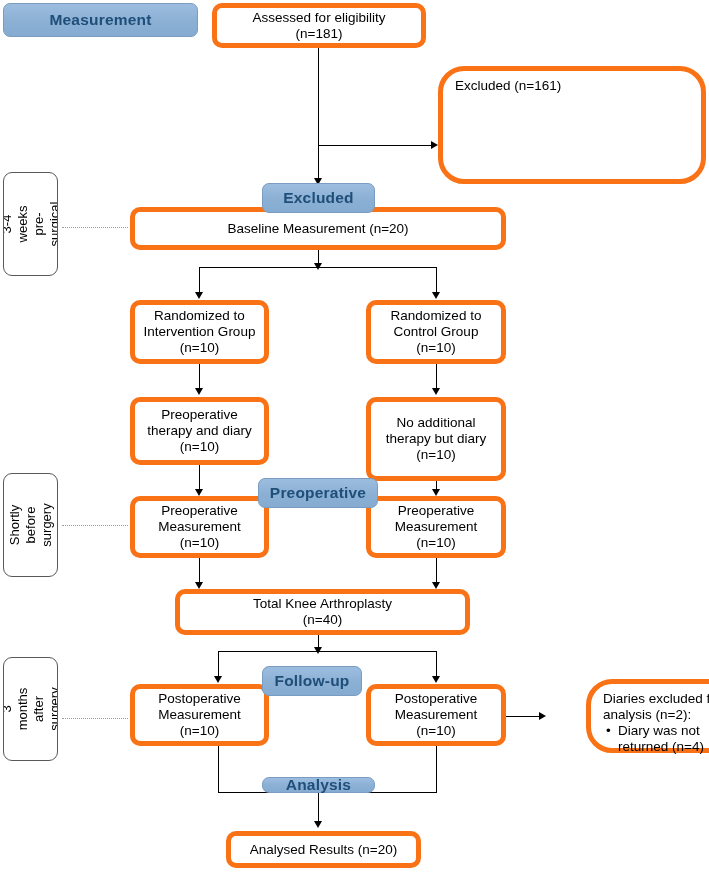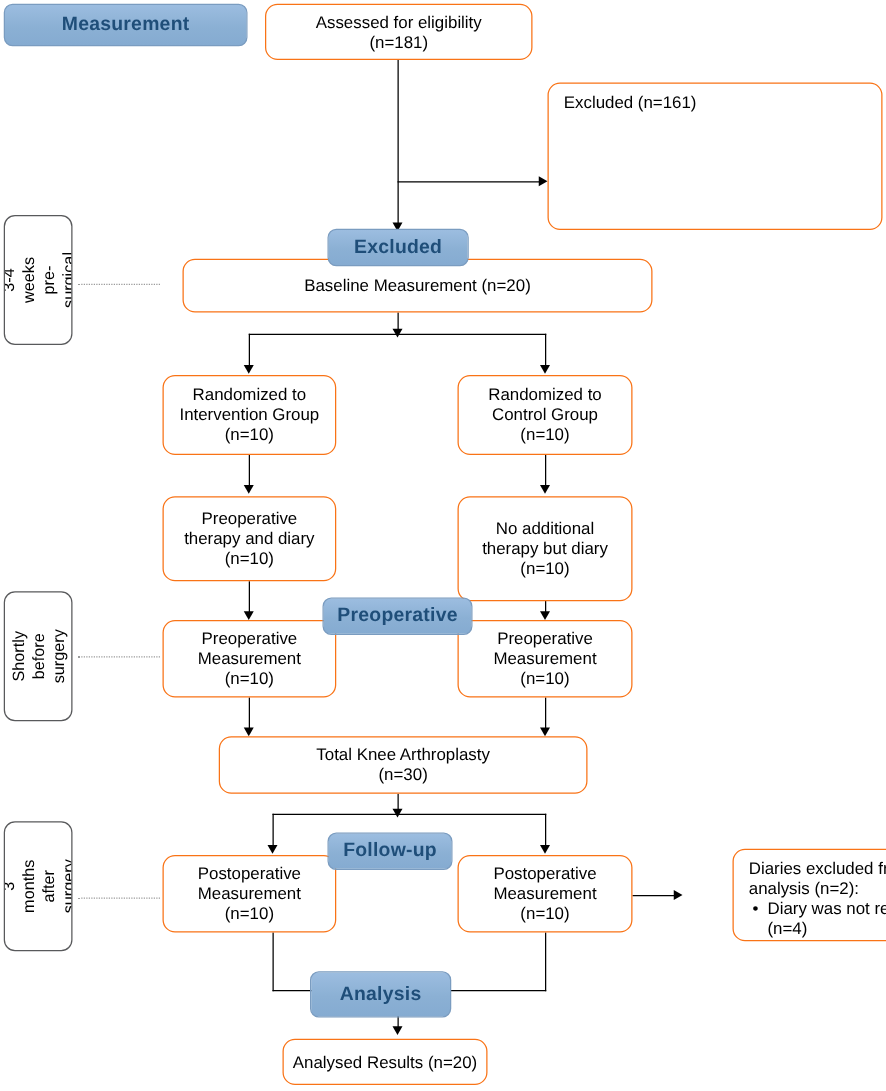--- a/index.html
+++ b/index.html
@@ -15,21 +15,21 @@
     position: relative;
     width: 709px;
     height: 873px;
     background: #ffffff;
     overflow: hidden;
   }
   
   .box {
     position: absolute;
     box-sizing: border-box;
-    border: 1px solid #f97316;
+    border: 5px solid #f97316;
     border-radius: 10px;
     background: #ffffff;
     display: flex;
     align-items: center;
     justify-content: center;
     text-align: center;
     font-size: 13.5px;
     line-height: 16px;
     color: #000000;
     z-index: 2;
@@ -75,20 +75,21 @@
     line-height: 16px;
     color: #000000;
   }
 
   
   .box.left {
     justify-content: flex-start;
     text-align: left;
     padding: 7px 20px 7px 12px;
     align-items: flex-start;
+    border-radius: 26px;
   }
   .box.left .txt { white-space: normal; }
   .blist { margin: 0; padding: 0 0 0 13px; list-style: none; }
   .blist li { position: relative; padding-left: 2px; }
   .blist li::before {
     content: "\2022";
     position: absolute;
     left: -10px;
     top: 0;
   }
@@ -150,21 +151,21 @@
       <span class="hdr">Excluded (n=161)</span>
     </div>
   </div>
 
   <div class="sidelabel" style="left:3px; top:172px; width:55px; height:104px;">
     <span class="rot">3-4 weeks
 pre-surgical</span>
   </div>
   <div class="dotline" style="left:62px; top:227px; width:66px;"></div>
 
-  <div class="box" style="left:130px; top:207px; width:376px; height:43px;margin-left:16px;">
+  <div class="box" style="left:130px; top:207px; width:376px; height:43px;">
     <span class="txt">Baseline Measurement (n=20)</span>
   </div>
   <div class="badge" style="left:262px; top:183px; width:113px; height:30px;">
     <span>Excluded</span>
   </div>
 
   <div class="vline" style="left:318px; top:250px; height:17px;"></div>
   <div class="arrow" style="left:314px; top:263px;"></div>
   <div class="hline" style="left:199px; top:267px; width:238px;"></div>
   <div class="vline" style="left:199px; top:267px; height:29px;"></div>
@@ -224,21 +225,21 @@
     <span>Preoperative</span>
   </div>
 
   <div class="vline" style="left:199px; top:558px; height:28px;"></div>
   <div class="arrow" style="left:195px; top:582px;"></div>
   <div class="vline" style="left:436px; top:558px; height:28px;"></div>
   <div class="arrow" style="left:432px; top:582px;"></div>
 
   <div class="box" style="left:175px; top:589px; width:295px; height:46px;">
     <span class="txt">Total Knee Arthroplasty
-(n=30)</span>
+(n=40)</span>
   </div>
 
   <div class="vline" style="left:318px; top:635px; height:16px;"></div>
   <div class="arrow" style="left:314px; top:647px;"></div>
   <div class="hline" style="left:218px; top:651px; width:219px;"></div>
   <div class="vline" style="left:218px; top:651px; height:29px;"></div>
   <div class="arrow" style="left:214px; top:676px;"></div>
   <div class="vline" style="left:436px; top:651px; height:29px;"></div>
   <div class="arrow" style="left:432px; top:676px;"></div>
 
@@ -273,21 +274,21 @@
       </ul>
     </div>
   </div>
 
   <div class="vline" style="left:218px; top:746px; height:47px;"></div>
   <div class="vline" style="left:436px; top:746px; height:47px;"></div>
   <div class="hline" style="left:218px; top:792px; width:219px;"></div>
   <div class="vline" style="left:318px; top:792px; height:32px;"></div>
   <div class="arrow" style="left:314px; top:821px;"></div>
 
-  <div class="badge" style="left:248px; top:777px; width:113px; height:37px;">
+  <div class="badge" style="left:262px; top:777px; width:113px; height:16px;">
     <span>Analysis</span>
   </div>
 
-  <div class="box" style="left:226px; top:831px; width:164px; height:37px;">
+  <div class="box" style="left:226px; top:831px; width:195px; height:37px;">
     <span class="txt">Analysed Results (n=20)</span>
   </div>
 
 </div>
 
 </body></html>

